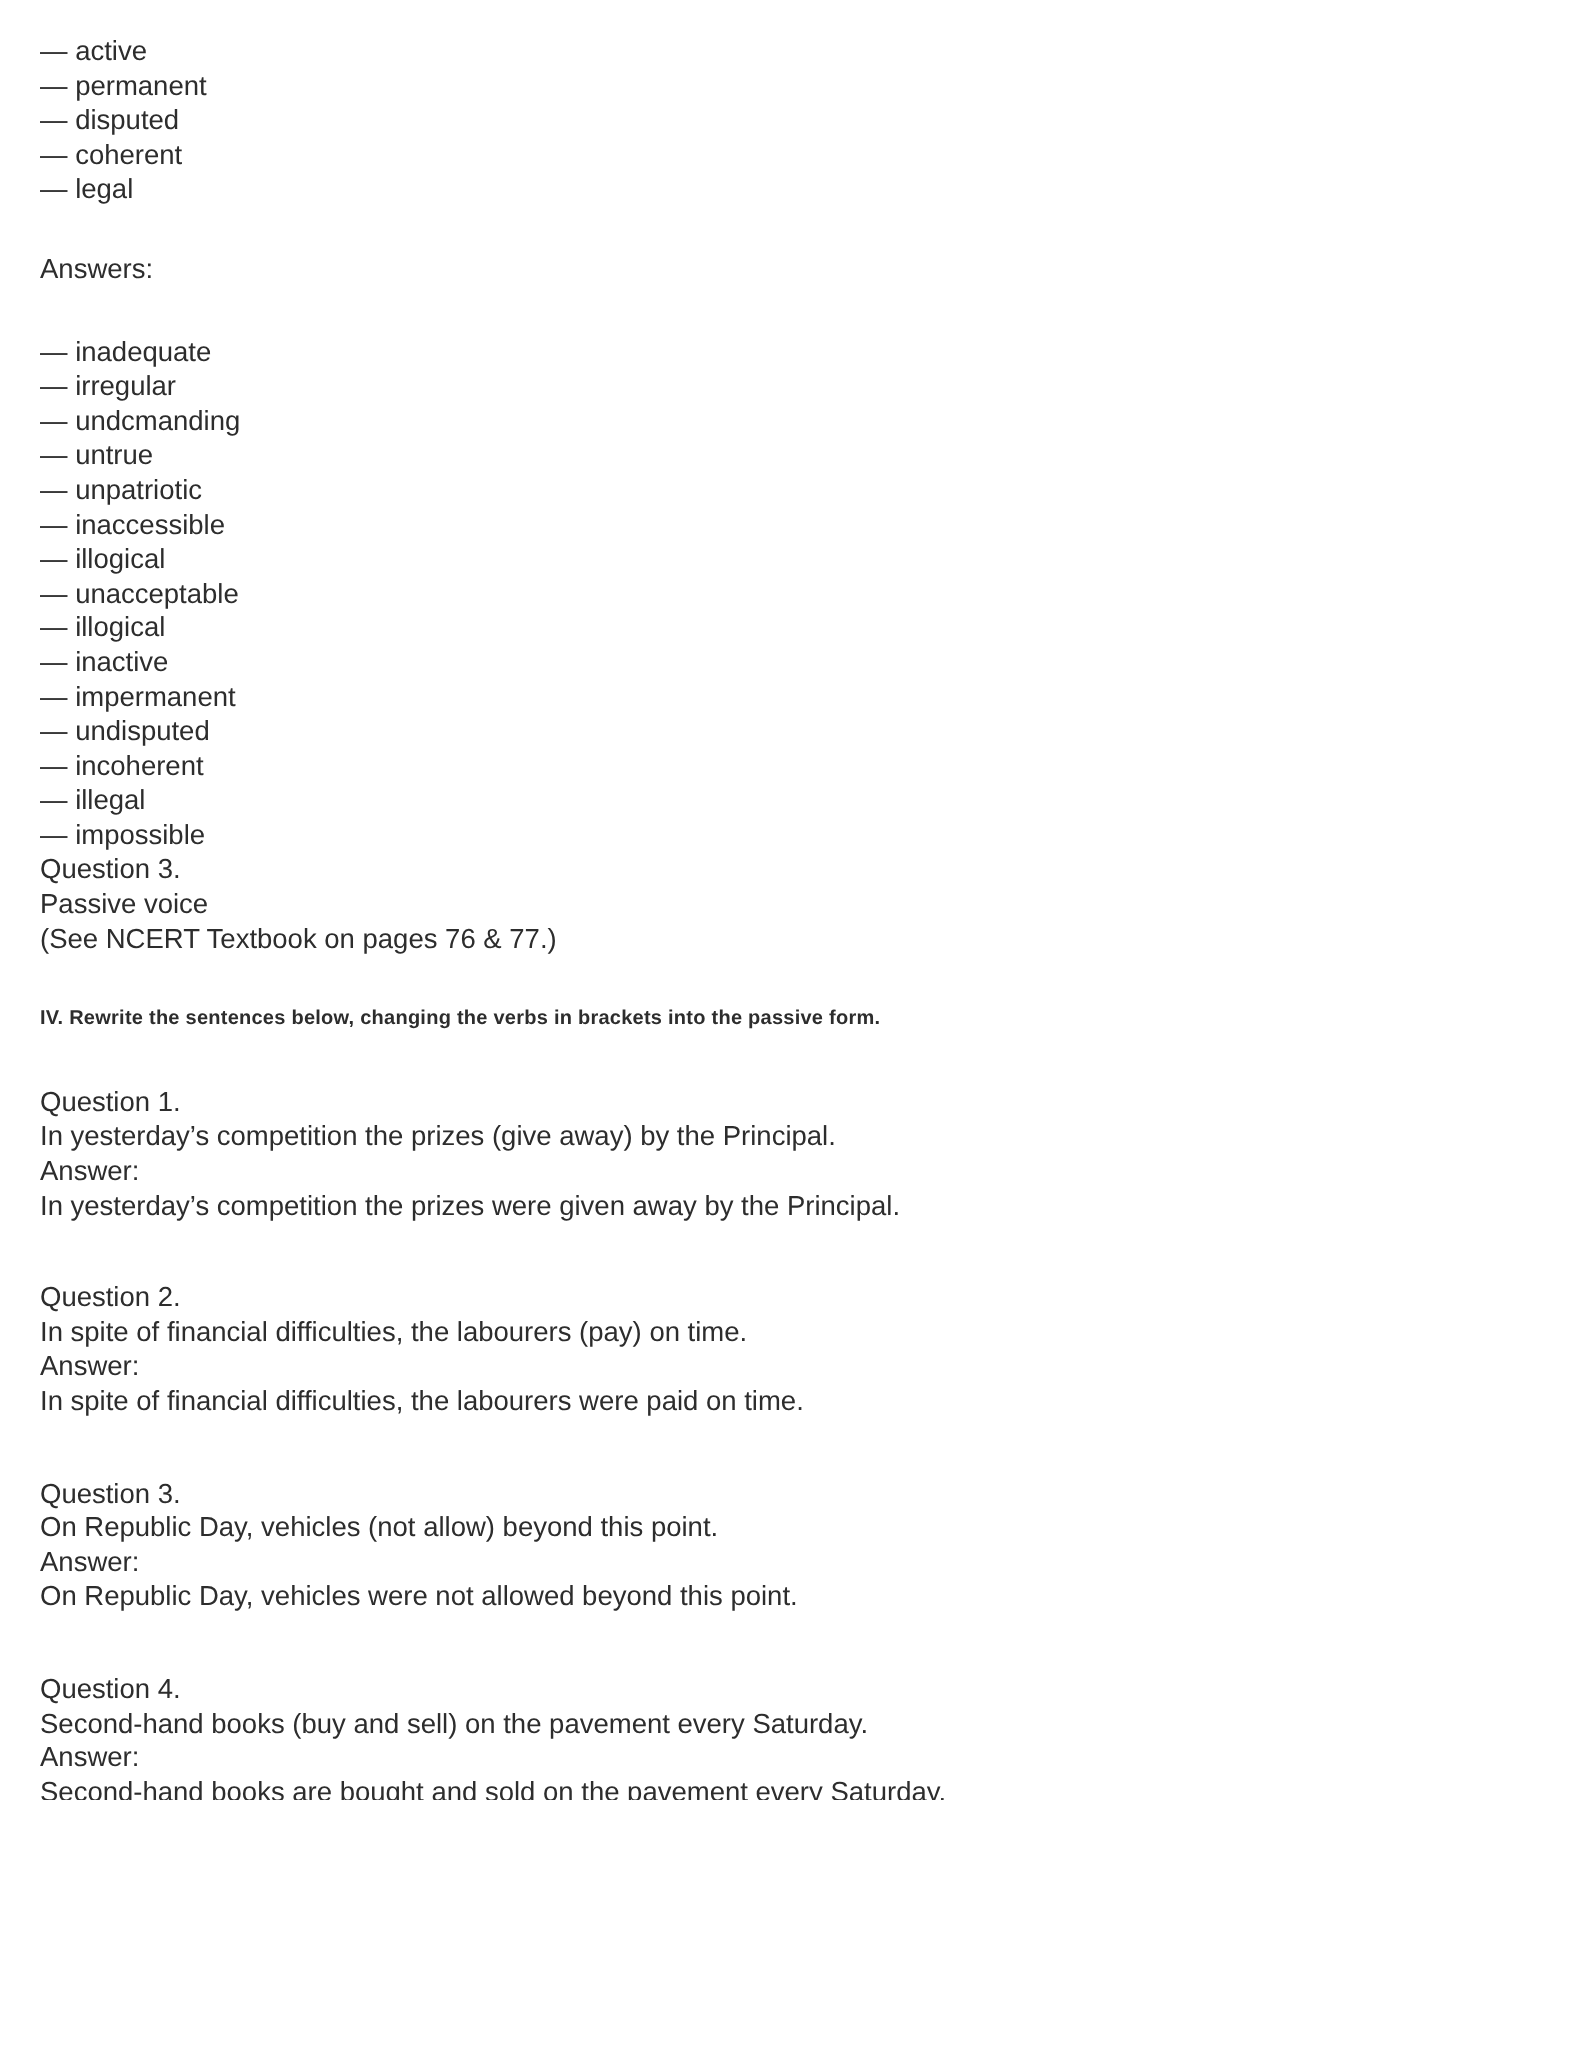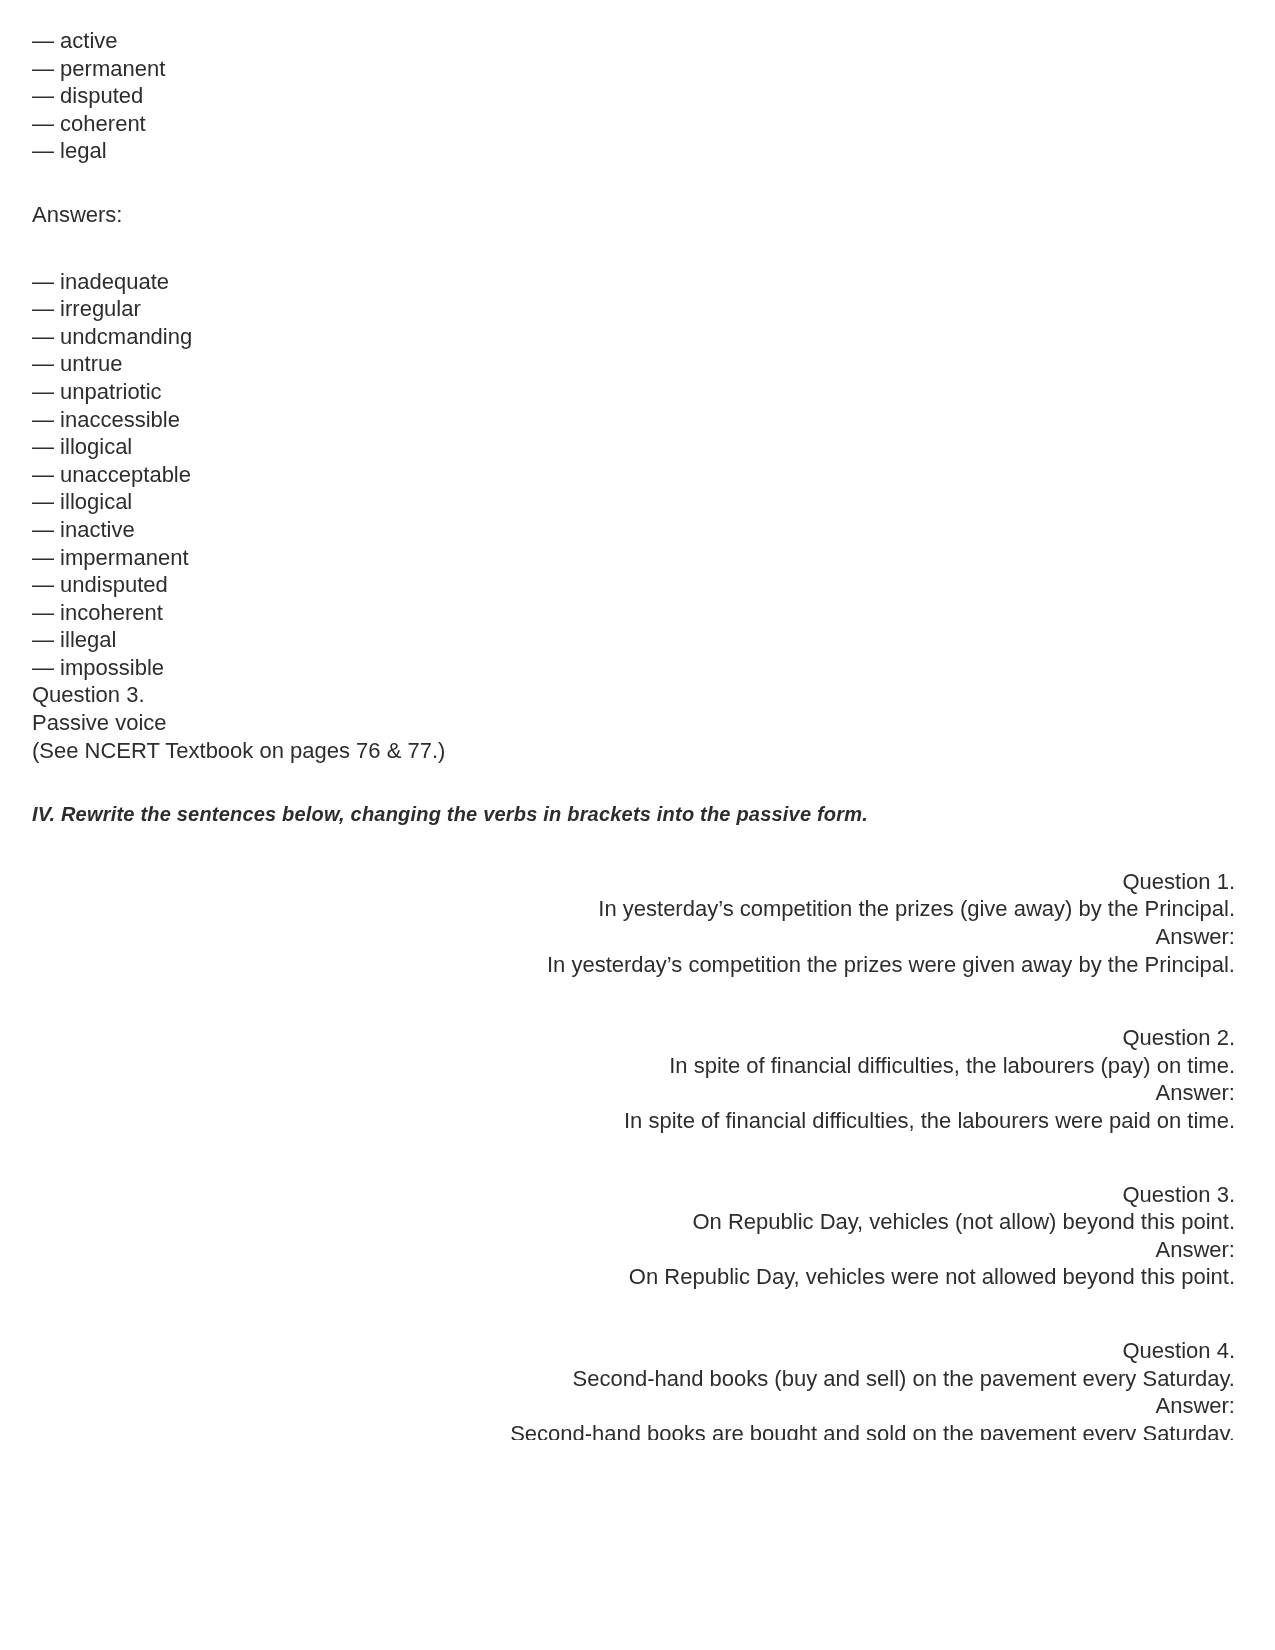--- a/index.html
+++ b/index.html
@@ -29,31 +29,29 @@
     list-style: none;
   }
   .word-list li {
     white-space: nowrap;
   }
   .list-top { margin-bottom: 36px; }
   .answers-label { margin: 0 0 39px 0; }
   .list-answers { }
   .q3-header { margin-bottom: 37px; }
   .section-heading {
-    font-size: 20px;
+    font-size: 16px;
     line-height: 27.6px;
     font-weight: bold;
     margin: 0 0 39px 0;
     white-space: nowrap;
     letter-spacing: 0.2px;
-    font-style: italic;
   }
   .exercise {
     margin-bottom: 46px;
-    text-align: right;
   }
   .exercise .line {
     margin: 0;
   }
 </style>
 </head>
 <body>
 
 <div class="page">
 

